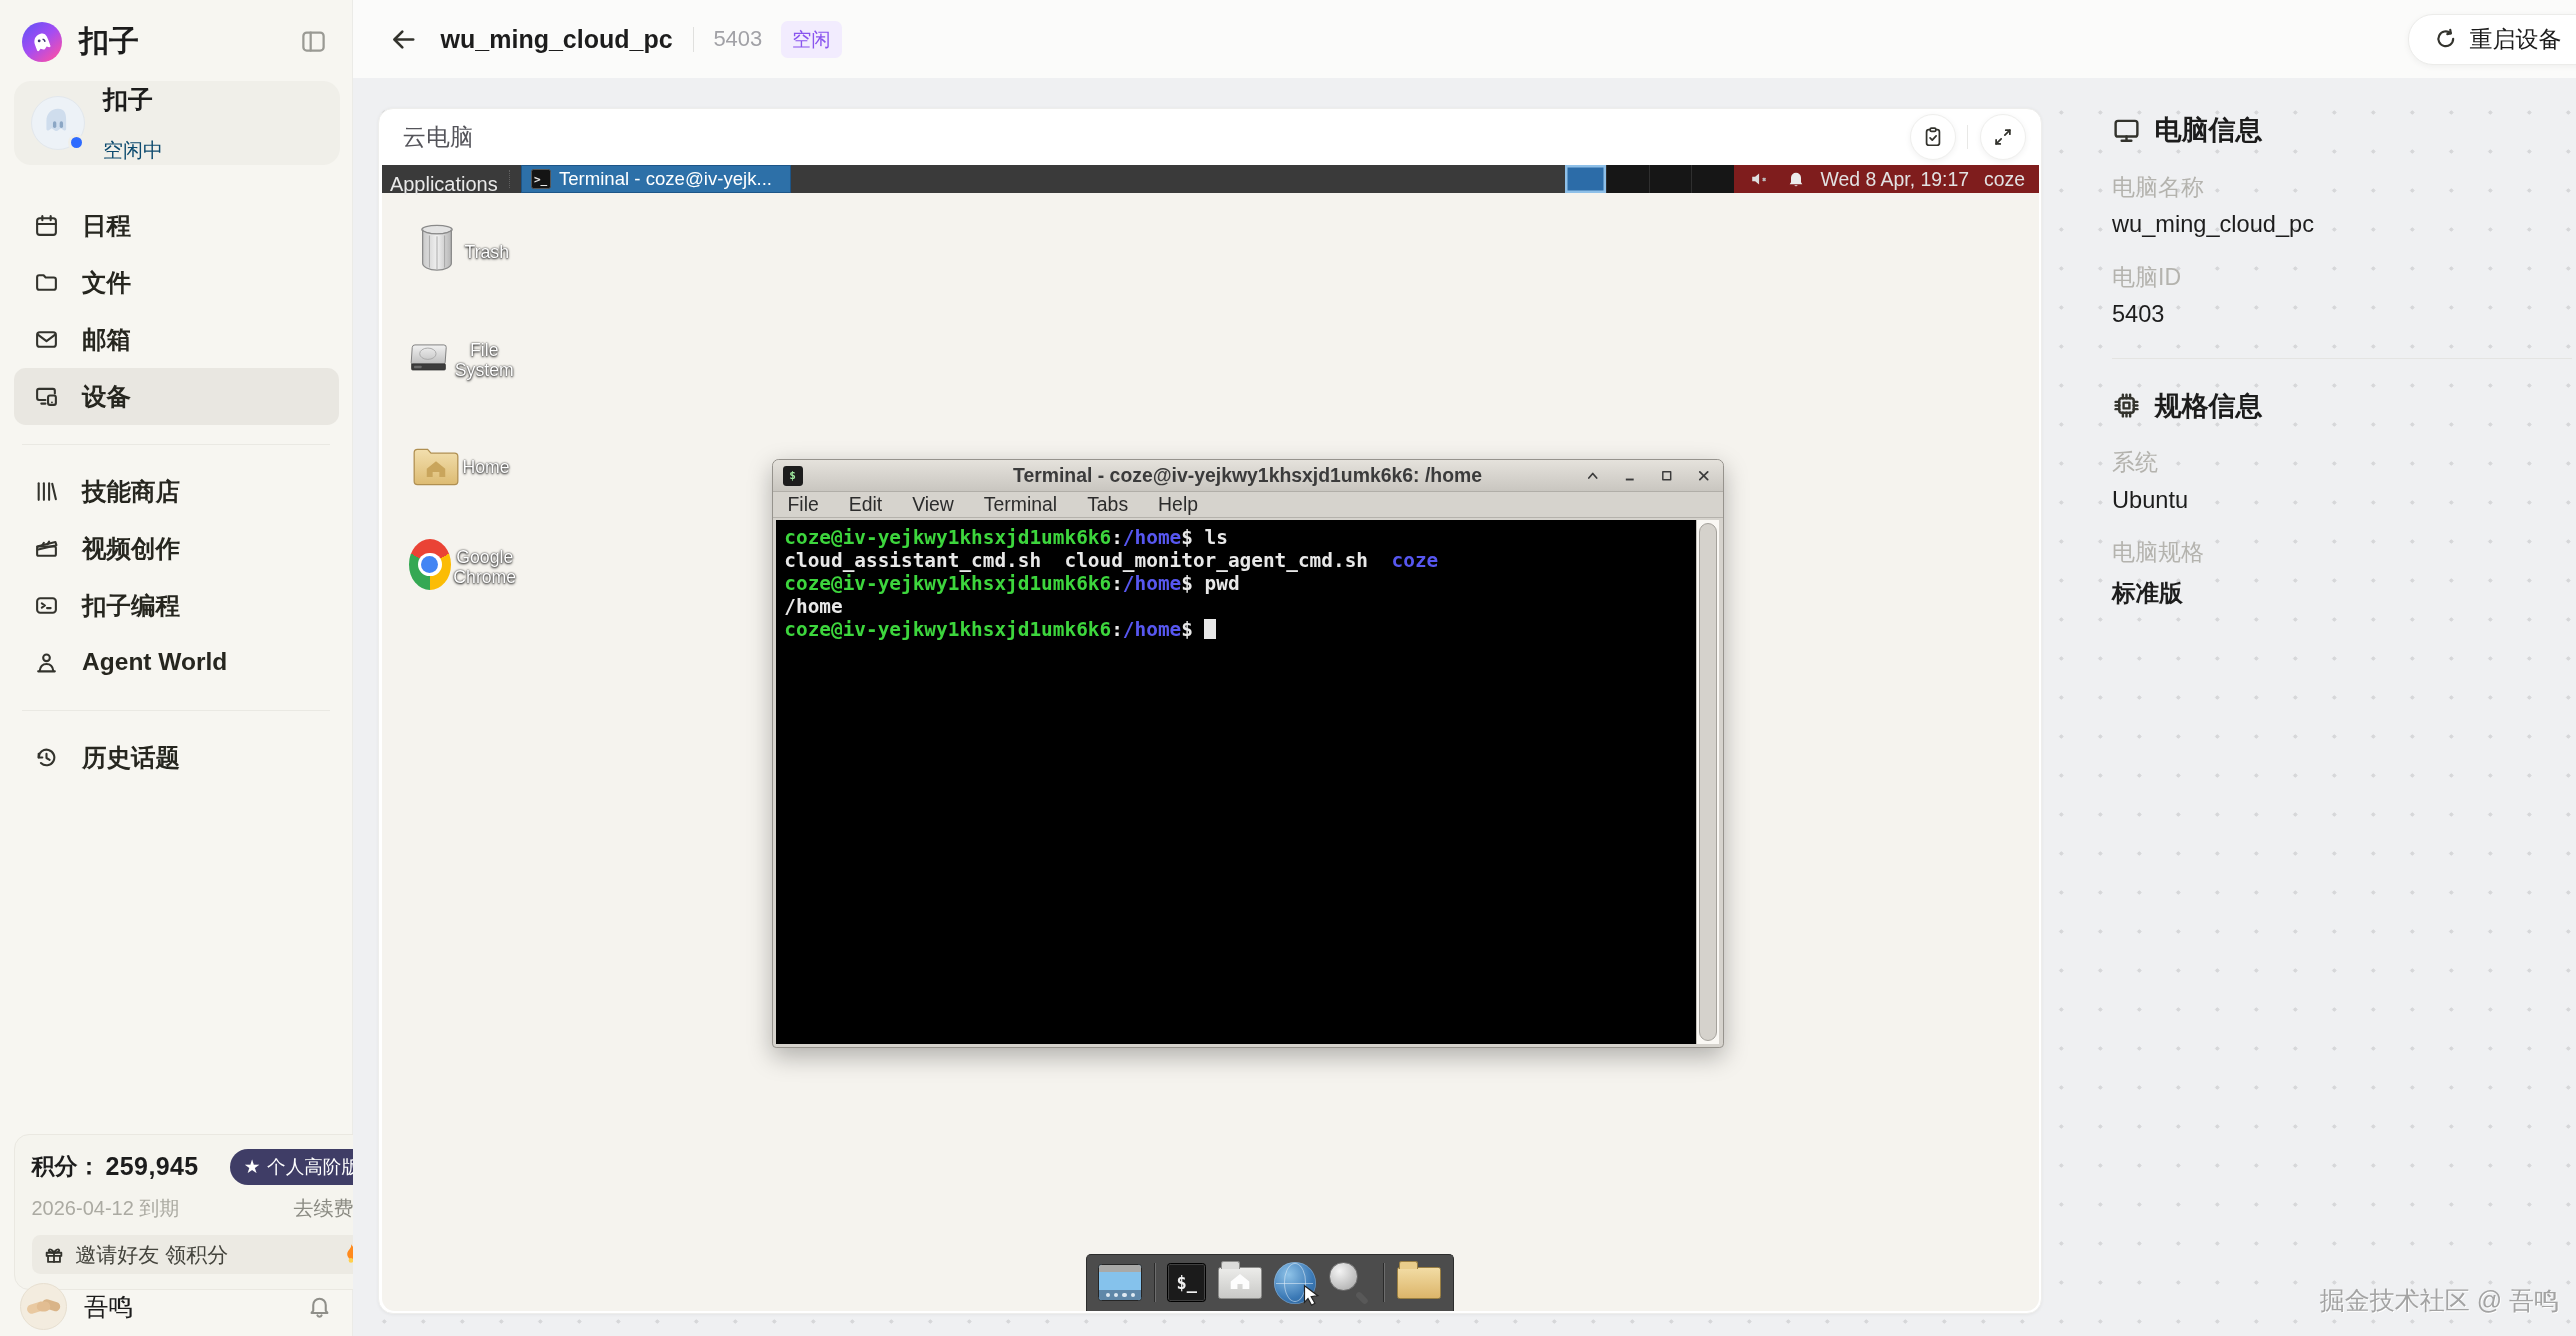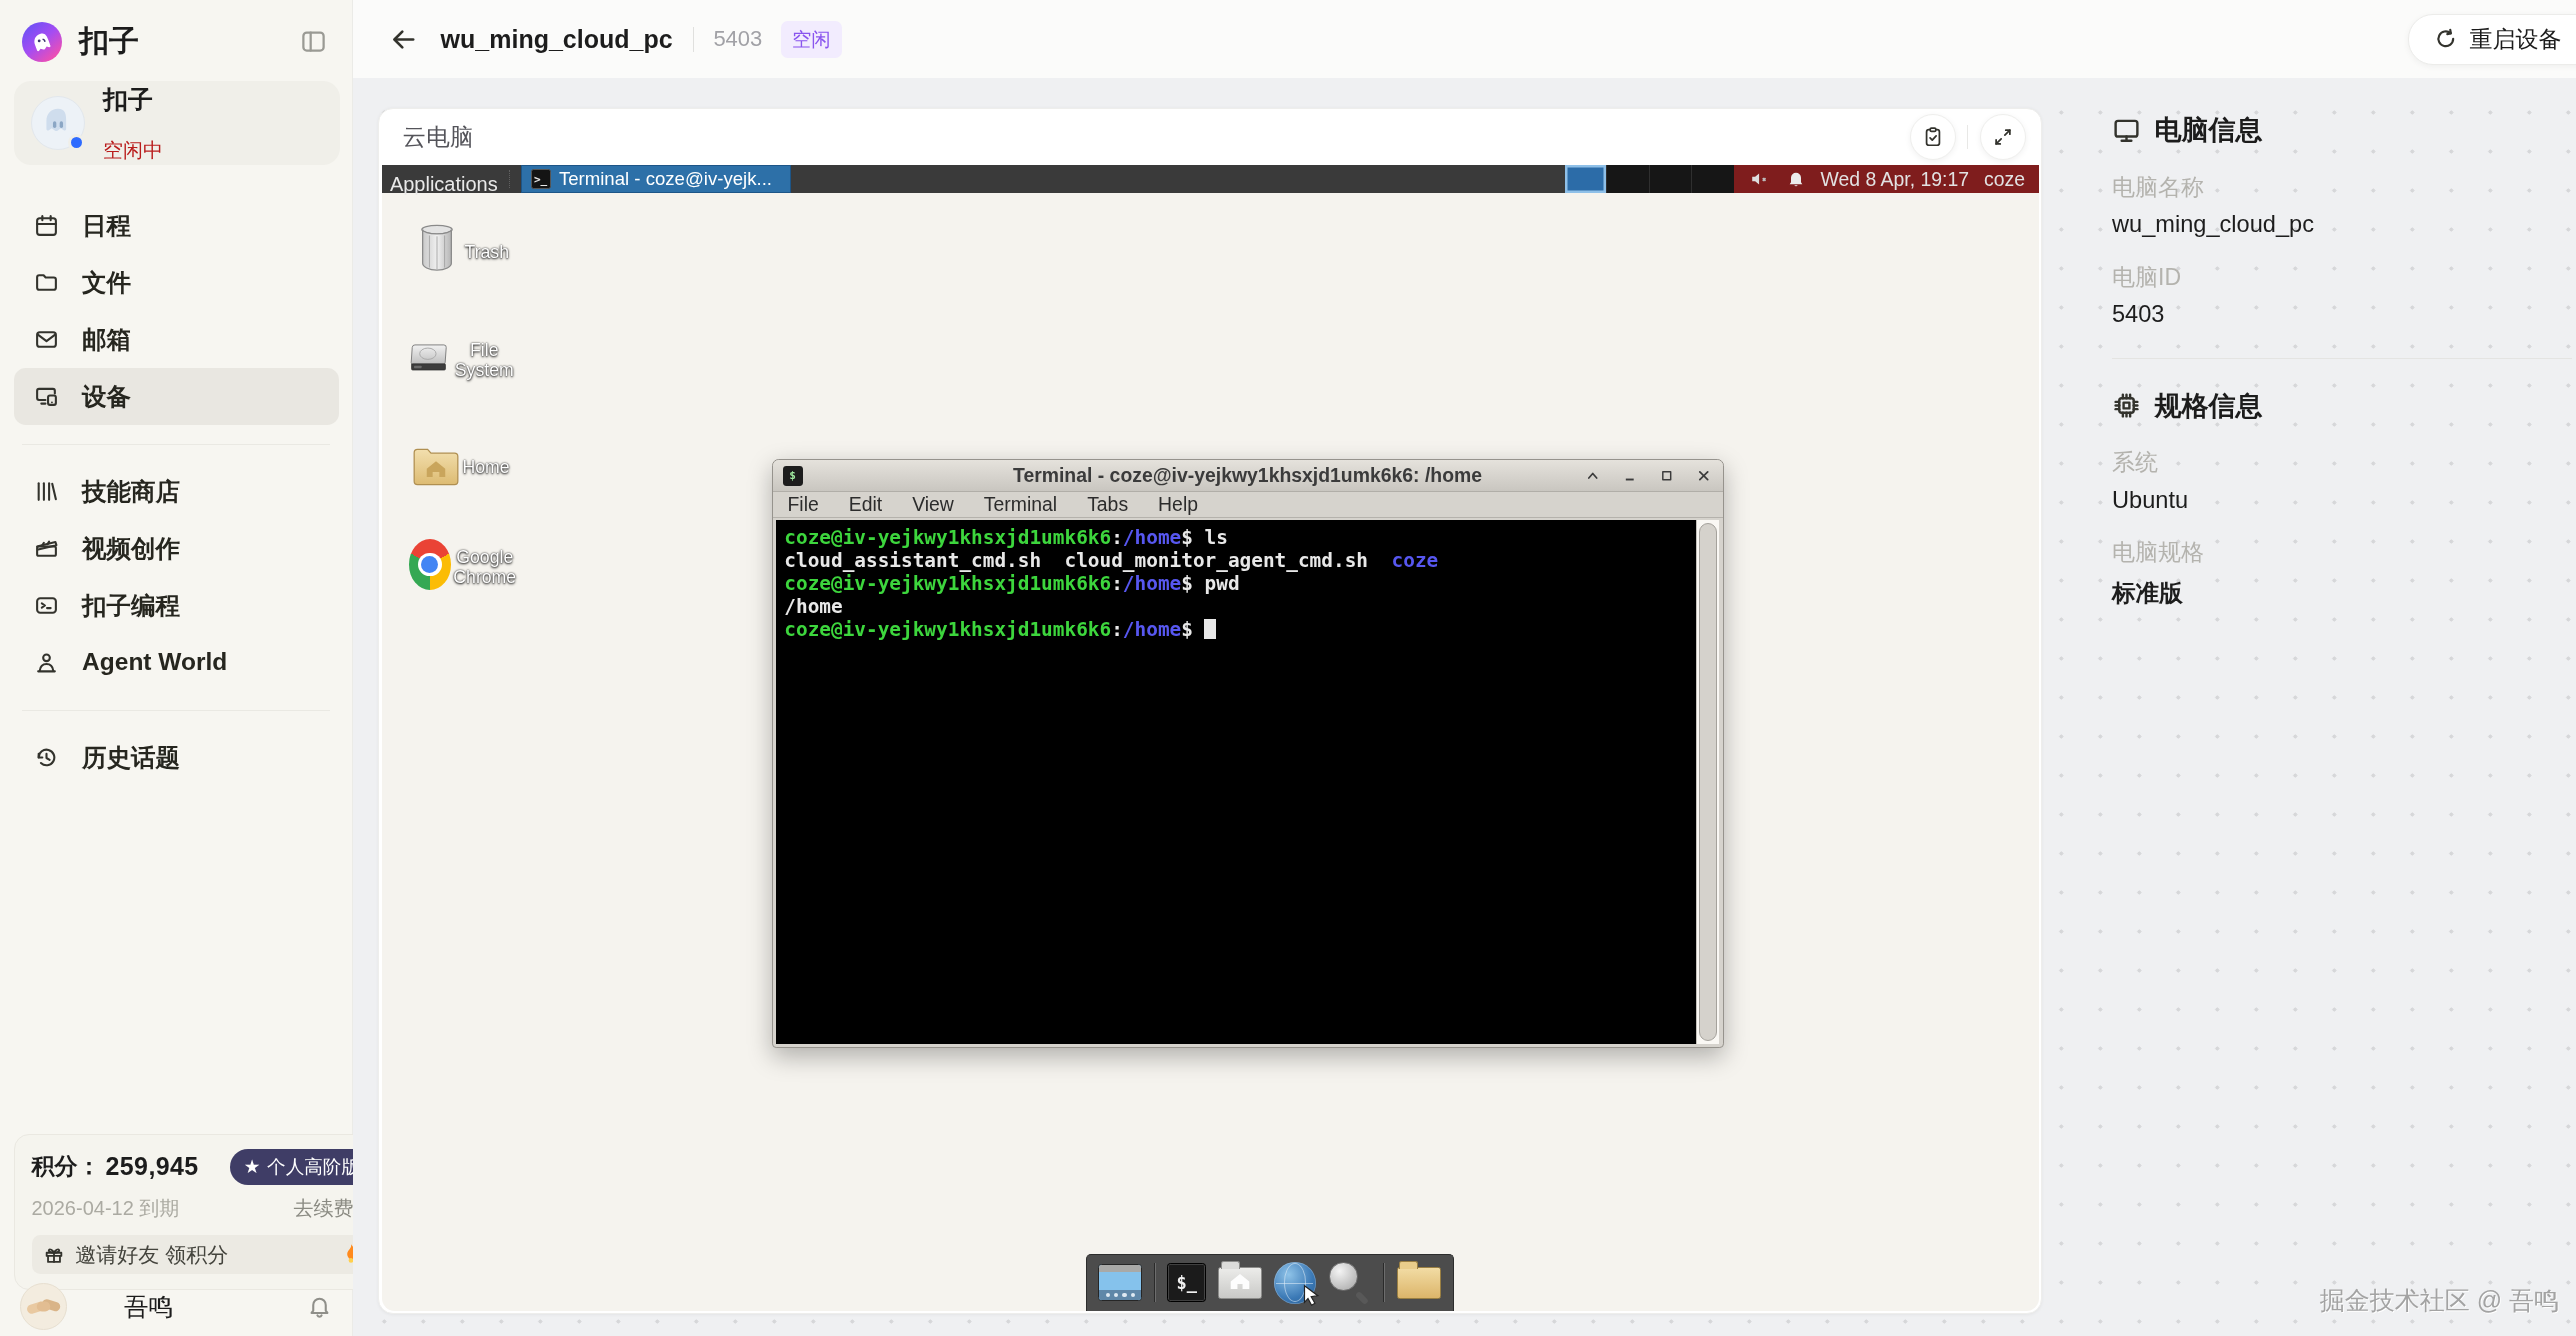--- a/index.html
+++ b/index.html
@@ -11,40 +11,40 @@
   .sb-head { position:absolute; left:22px; right:22px; top:17px; height:49px; display:flex; align-items:center; }
   .brand-logo { width:40px; height:40px; border-radius:50%; background:linear-gradient(140deg,#6a51f5 8%,#a44df2 48%,#f44fae 88%); position:relative; flex:0 0 auto; }
   .brand-logo svg { position:absolute; left:5px; top:5.9px; transform:rotate(-12deg); }
   .brand-name { font-size:30px; font-weight:700; margin-left:17px; }
   .collapse-btn { margin-left:auto; width:34px; height:34px; display:flex; align-items:center; justify-content:center; border-radius:6.7px; cursor:pointer; }
   .user-card { position:absolute; left:13.5px; top:81px; width:326px; height:84px; background:#f0efe9; border-radius:17px; display:flex; align-items:center; padding:0 17px; }
   .uc-avatar { width:54px; height:54px; border-radius:50%; background:#edf2f7; border:0.8px solid #e2e7ec; position:relative; flex:0 0 auto; }
   .uc-avatar .dot { position:absolute; right:-1.7px; bottom:-1.7px; width:17px; height:17px; border-radius:50%; background:#2e6bff; border:3.4px solid #f0efe9; }
   .uc-meta { margin-left:18.6px; }
   .uc-name { font-size:25px; font-weight:600; }
-  .uc-status { font-size:20px; color:#b91c1c; margin-top:21px; }
+  .uc-status { font-size:20px; color:#0c4a6e; margin-top:21px; }
   .menu { position:absolute; left:13.5px; right:13.5px; top:197px; }
   .m-item { height:57px; display:flex; align-items:center; padding:0 20px; border-radius:11.8px; cursor:pointer; }
   .m-item.active { background:#e9e7e1; }
   .m-item svg { flex:0 0 auto; }
   .m-label { font-size:24.5px; margin-left:23.6px; color:#26261f;font-weight:bold; }
   .m-div { height:0.8px; background:#eae9e3; margin:18.6px 8.4px; }
   .sb-points { position:absolute; left:13.5px; top:1134px; width:378px; background:#f5f4ee; border:0.8px solid #eae8e1; border-radius:15px; padding:13.5px 17px 15px; }
   .pt-row1 { display:flex; align-items:center; }
   .pt-label { font-size:23px; font-weight:600; }
   .pt-value { font-size:25px; font-weight:700; margin-left:5px; letter-spacing:0.4px; }
   .plan-badge { margin-left:auto; background:#3f3d66; color:#fff; font-size:18.6px; border-radius:843px; padding:5px 13.5px; display:flex; align-items:center; gap:6.7px; }
   .plan-badge .star { font-size:18.6px; }
   .pt-row2 { display:flex; align-items:center; margin-top:10px; }
   .pt-expiry { font-size:20px; color:#abaaa2; }
   .pt-renew { margin-left:auto; font-size:20px; color:#8b8b83; display:flex; align-items:center; gap:5px; cursor:pointer; }
   .invite-row { margin-top:13.5px; height:39px; background:#eceae3; border-radius:8.4px; display:flex; align-items:center; padding:0 11.8px; cursor:pointer; }
   .invite-text { font-size:21px; color:#44443d; margin-left:10px; }
   .invite-row svg.flame { margin-left:auto; }
-  .sb-user { position:absolute; left:20px; right:20px; top:1282px; height:49px; display:flex; align-items:center; cursor:pointer;gap:40px; }
+  .sb-user { position:absolute; left:20px; right:20px; top:1282px; height:49px; display:flex; align-items:center; cursor:pointer; }
   .hs-avatar { width:47px; height:47px; border-radius:50%; background:#f3ecdf; border:0.8px solid #e7dfd0; overflow:hidden; display:flex; align-items:center; justify-content:center; }
   .sb-user-name { font-size:24.5px; margin-left:17px; }
   .sb-bell { margin-left:auto; }
 
   
   .topbar { position:absolute; left:353px; top:0; width:2223px; height:78px; background:#fbfbfa; display:flex; align-items:center; padding-left:32px; }
   .back-btn { width:37px; height:37px; display:flex; align-items:center; justify-content:center; cursor:pointer; }
   .tb-title { font-size:25px; font-weight:700; margin-left:18.6px; }
   .tb-sep { width:0.8px; height:25px; background:#e0e0de; margin:0 20px; }
   .tb-id { font-size:22px; color:#a1a1a6; }

